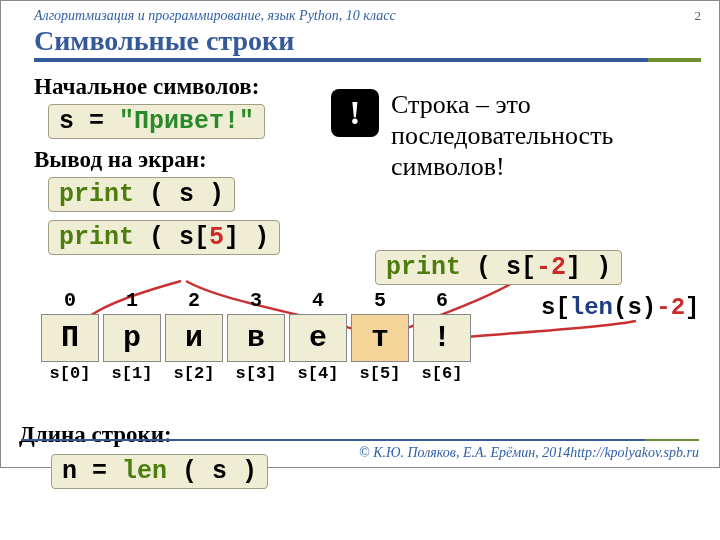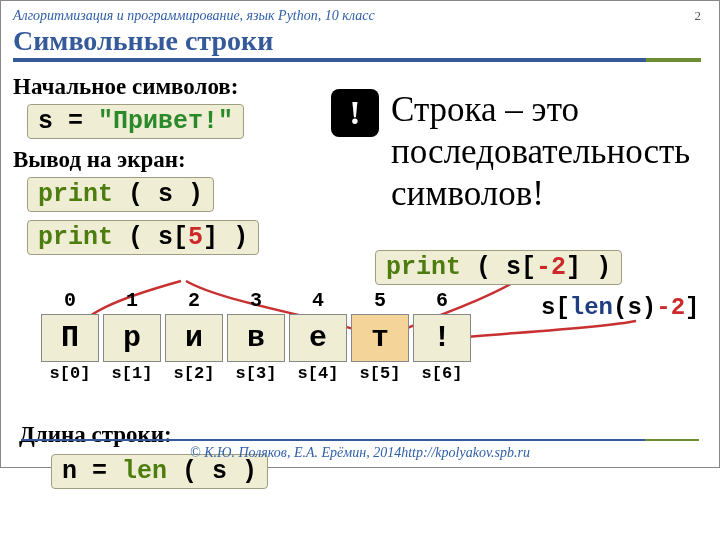--- a/index.html
+++ b/index.html
@@ -8,21 +8,21 @@
     font-family: Georgia, 'Times New Roman', serif;
     background: #fff;
     color: #000;
     position: relative;
     overflow: hidden;
   }
   .frame {
     width: 720px; height: 468px;
     border: 1px solid #888;
     position: relative;
-    padding: 6px 18px 12px 12px;
+    padding: 6px 18px 12px 33px;
   }
   .topbar {
     font-style: italic;
     font-size: 14px;
     color: #2f5fa8;
     padding: 1px 0 0 0;
     display: flex;
     justify-content: space-between;
     align-items: flex-start;
   }
@@ -76,21 +76,21 @@
   .bang {
     width: 48px; height: 48px;
     background: #000; color: #fff;
     border-radius: 8px;
     display: flex; align-items: center; justify-content: center;
     font-size: 34px; font-weight: bold;
     font-family: Georgia, serif;
     flex-shrink: 0;
     margin-right: 12px;
   }
-  .callout-text { font-size: 35px; line-height: 1.2; }
+  .callout-text { font-size: 26px; line-height: 1.2; }
 
   .svg-arrows {
     position: absolute;
     left: 35px;
     top: 248px;
     pointer-events: none;
   }
 
   .print-right {
     position: absolute;
@@ -135,21 +135,21 @@
 
   .len-sect { position: absolute; left: 18px; top: 415px; }
   .len-box {
     margin-top: 6px; margin-left: 32px;
     font-family: "Courier New", monospace; font-weight: bold;
   }
 
   .footer {
     position: absolute;
     left: 0; right: 0; bottom: 6px;
-    display: flex; justify-content: center;
+    display: flex; justify-content: flex-end;
     padding: 0 20px;
     font-style: italic;
     font-size: 14px;
     color: #2f5fa8;
   }
   .footer .copy { }
   .footer .url { }
   .footer-rule {
     position: absolute;
     left: 20px; right: 20px; bottom: 26px;

